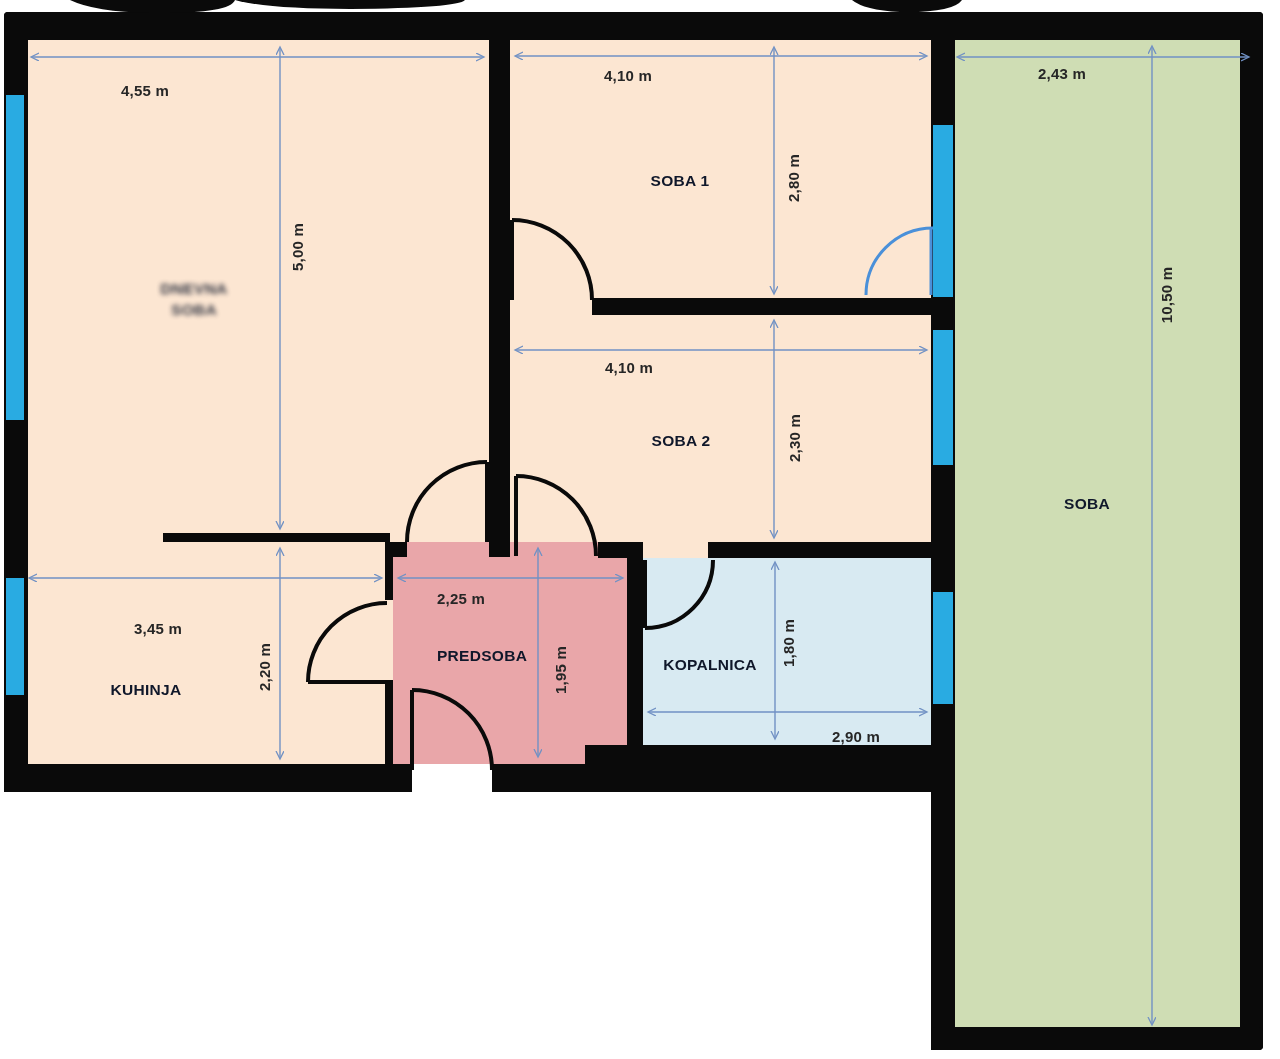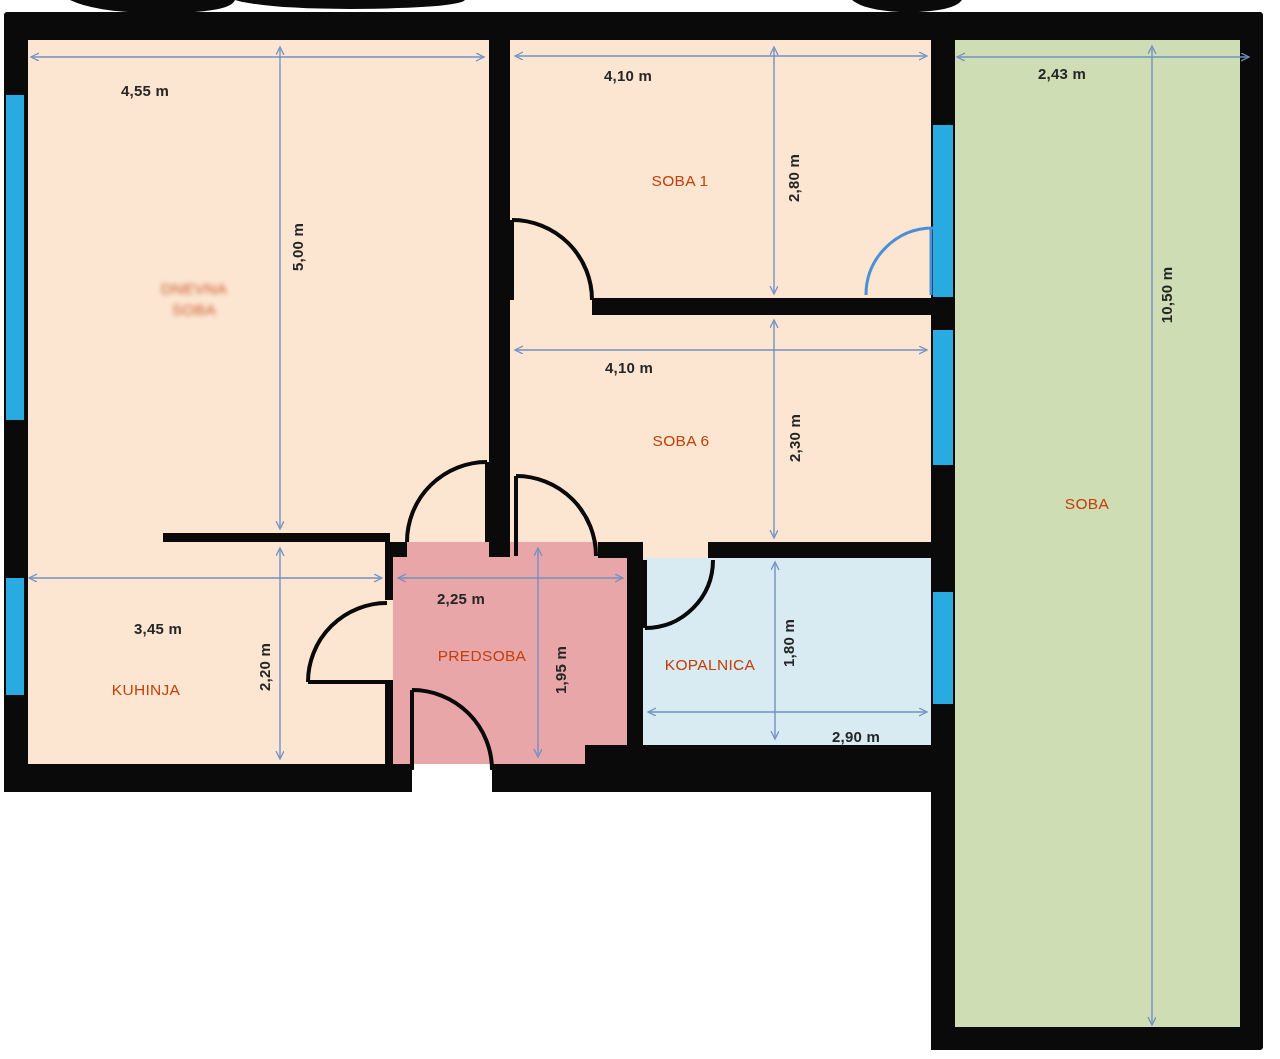--- a/index.html
+++ b/index.html
@@ -1,20 +1,20 @@
 <!DOCTYPE html>
 <html><head>
 <meta charset="utf-8">
 <style>
   html,body{margin:0;padding:0;background:#ffffff;}
   #stage{position:relative;width:1280px;height:1059px;background:#ffffff;overflow:hidden;
          font-family:"Liberation Sans", sans-serif;}
   #plan-svg{position:absolute;left:0;top:0;}
   .lbl{position:absolute;transform:translate(-50%,-50%);white-space:nowrap;
-       font-size:15px;font-weight:400;color:#c2410c;letter-spacing:.3px;}
+       font-size:15px;font-weight:700;color:#0f172a;letter-spacing:.3px;}
   .dim{font-weight:600;color:#262626;letter-spacing:.2px;}
   .vert{transform:translate(-50%,-50%) rotate(-90deg);}
   .room-name{font-size:15.5px;}
   .blurred{filter:blur(2.4px);opacity:.85;text-align:center;line-height:21px;}
 </style>
 </head>
 <body>
 
 <div id="stage">
 
@@ -112,21 +112,21 @@
       <line x1="958" y1="57" x2="1248" y2="57" marker-start="url(#arrS)" marker-end="url(#arrE)"></line>
       <line x1="1152" y1="47" x2="1152" y2="1024" marker-start="url(#arrS)" marker-end="url(#arrE)"></line>
     </g>
   </svg>
 
   <div class="lbl room-name blurred" style="left:194px;top:299px;">
     <div>DNEVNA</div>
     <div>SOBA</div>
   </div>
   <div class="lbl room-name" style="left:680px;top:181px;">SOBA 1</div>
-  <div class="lbl room-name" style="left:681px;top:441px;">SOBA 6</div>
+  <div class="lbl room-name" style="left:681px;top:441px;">SOBA 2</div>
   <div class="lbl room-name" style="left:146px;top:690px;">KUHINJA</div>
   <div class="lbl room-name" style="left:482px;top:656px;">PREDSOBA</div>
   <div class="lbl room-name" style="left:710px;top:665px;">KOPALNICA</div>
   <div class="lbl room-name" style="left:1087px;top:504px;">SOBA</div>
 
   <div class="lbl dim" style="left:145px;top:90px;">4,55 m</div>
   <div class="lbl dim vert" style="left:297px;top:247px;">5,00 m</div>
   <div class="lbl dim" style="left:628px;top:75px;">4,10 m</div>
   <div class="lbl dim vert" style="left:793px;top:178px;">2,80 m</div>
   <div class="lbl dim" style="left:629px;top:367px;">4,10 m</div>

